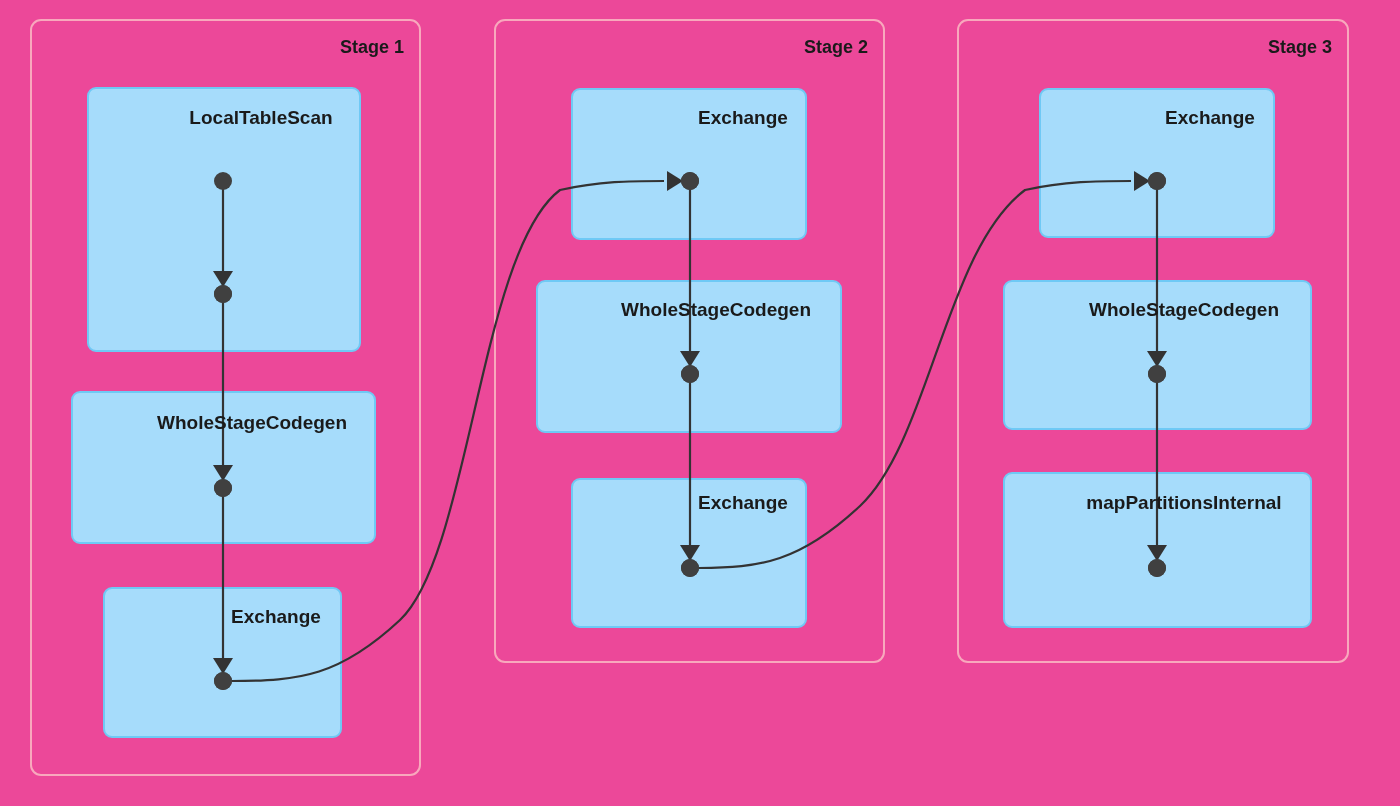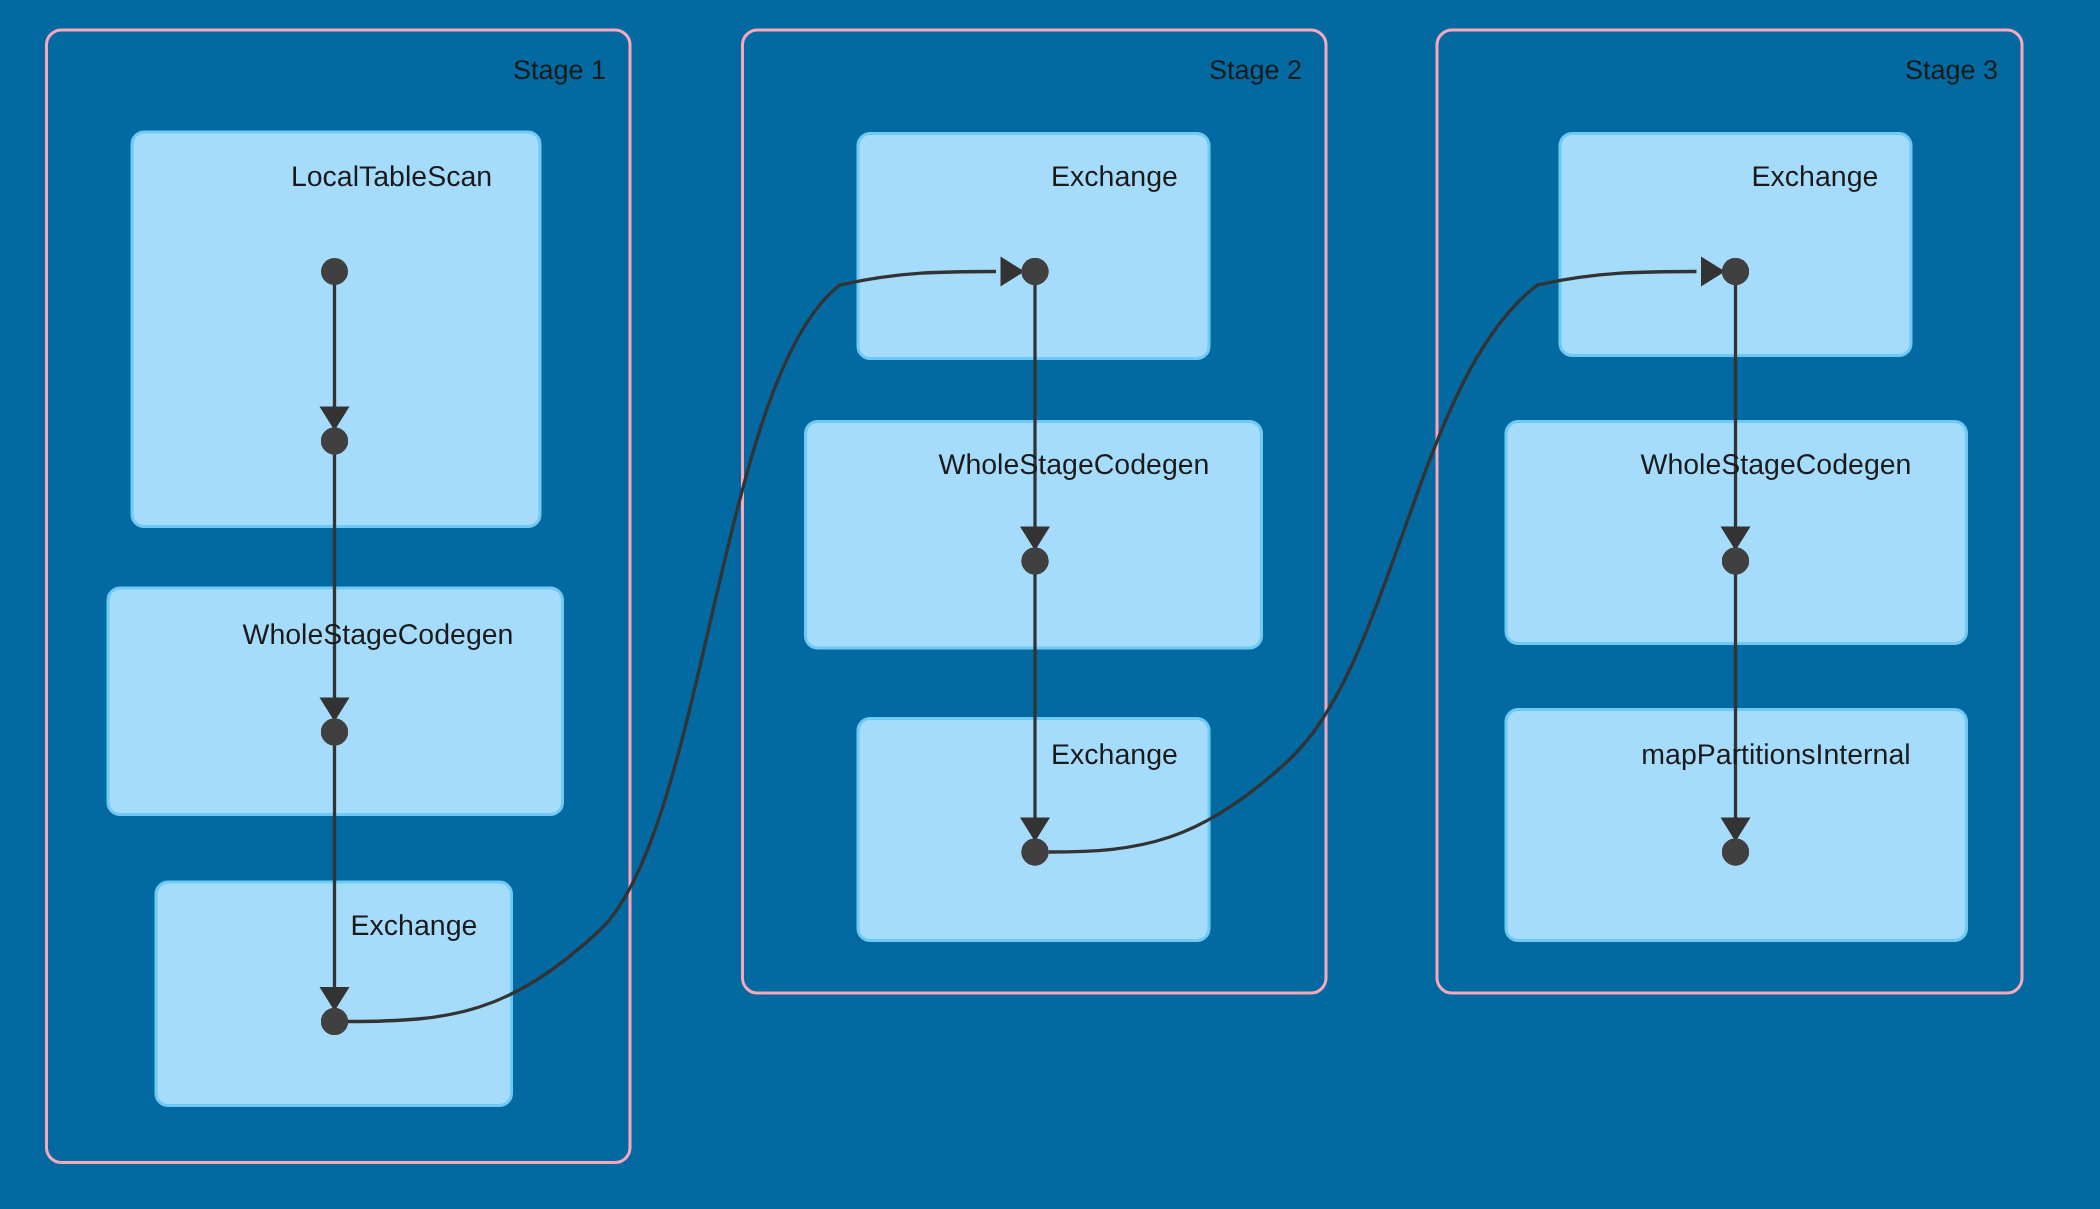--- a/index.html
+++ b/index.html
@@ -10,21 +10,22 @@
   body {
     font-family: "Liberation Sans", sans-serif;
     width: 1400px;
     height: 806px;
     overflow: hidden;
   }
   #canvas {
     position: relative;
     width: 1400px;
     height: 806px;
-    background: #0369a1;
+    background: #ec4899;
+    font-weight: bold;
   }
   #graph-svg {
     position: absolute;
     left: 0;
     top: 0;
     width: 1400px;
     height: 806px;
   }
   .stage-frame {
     fill: none;

